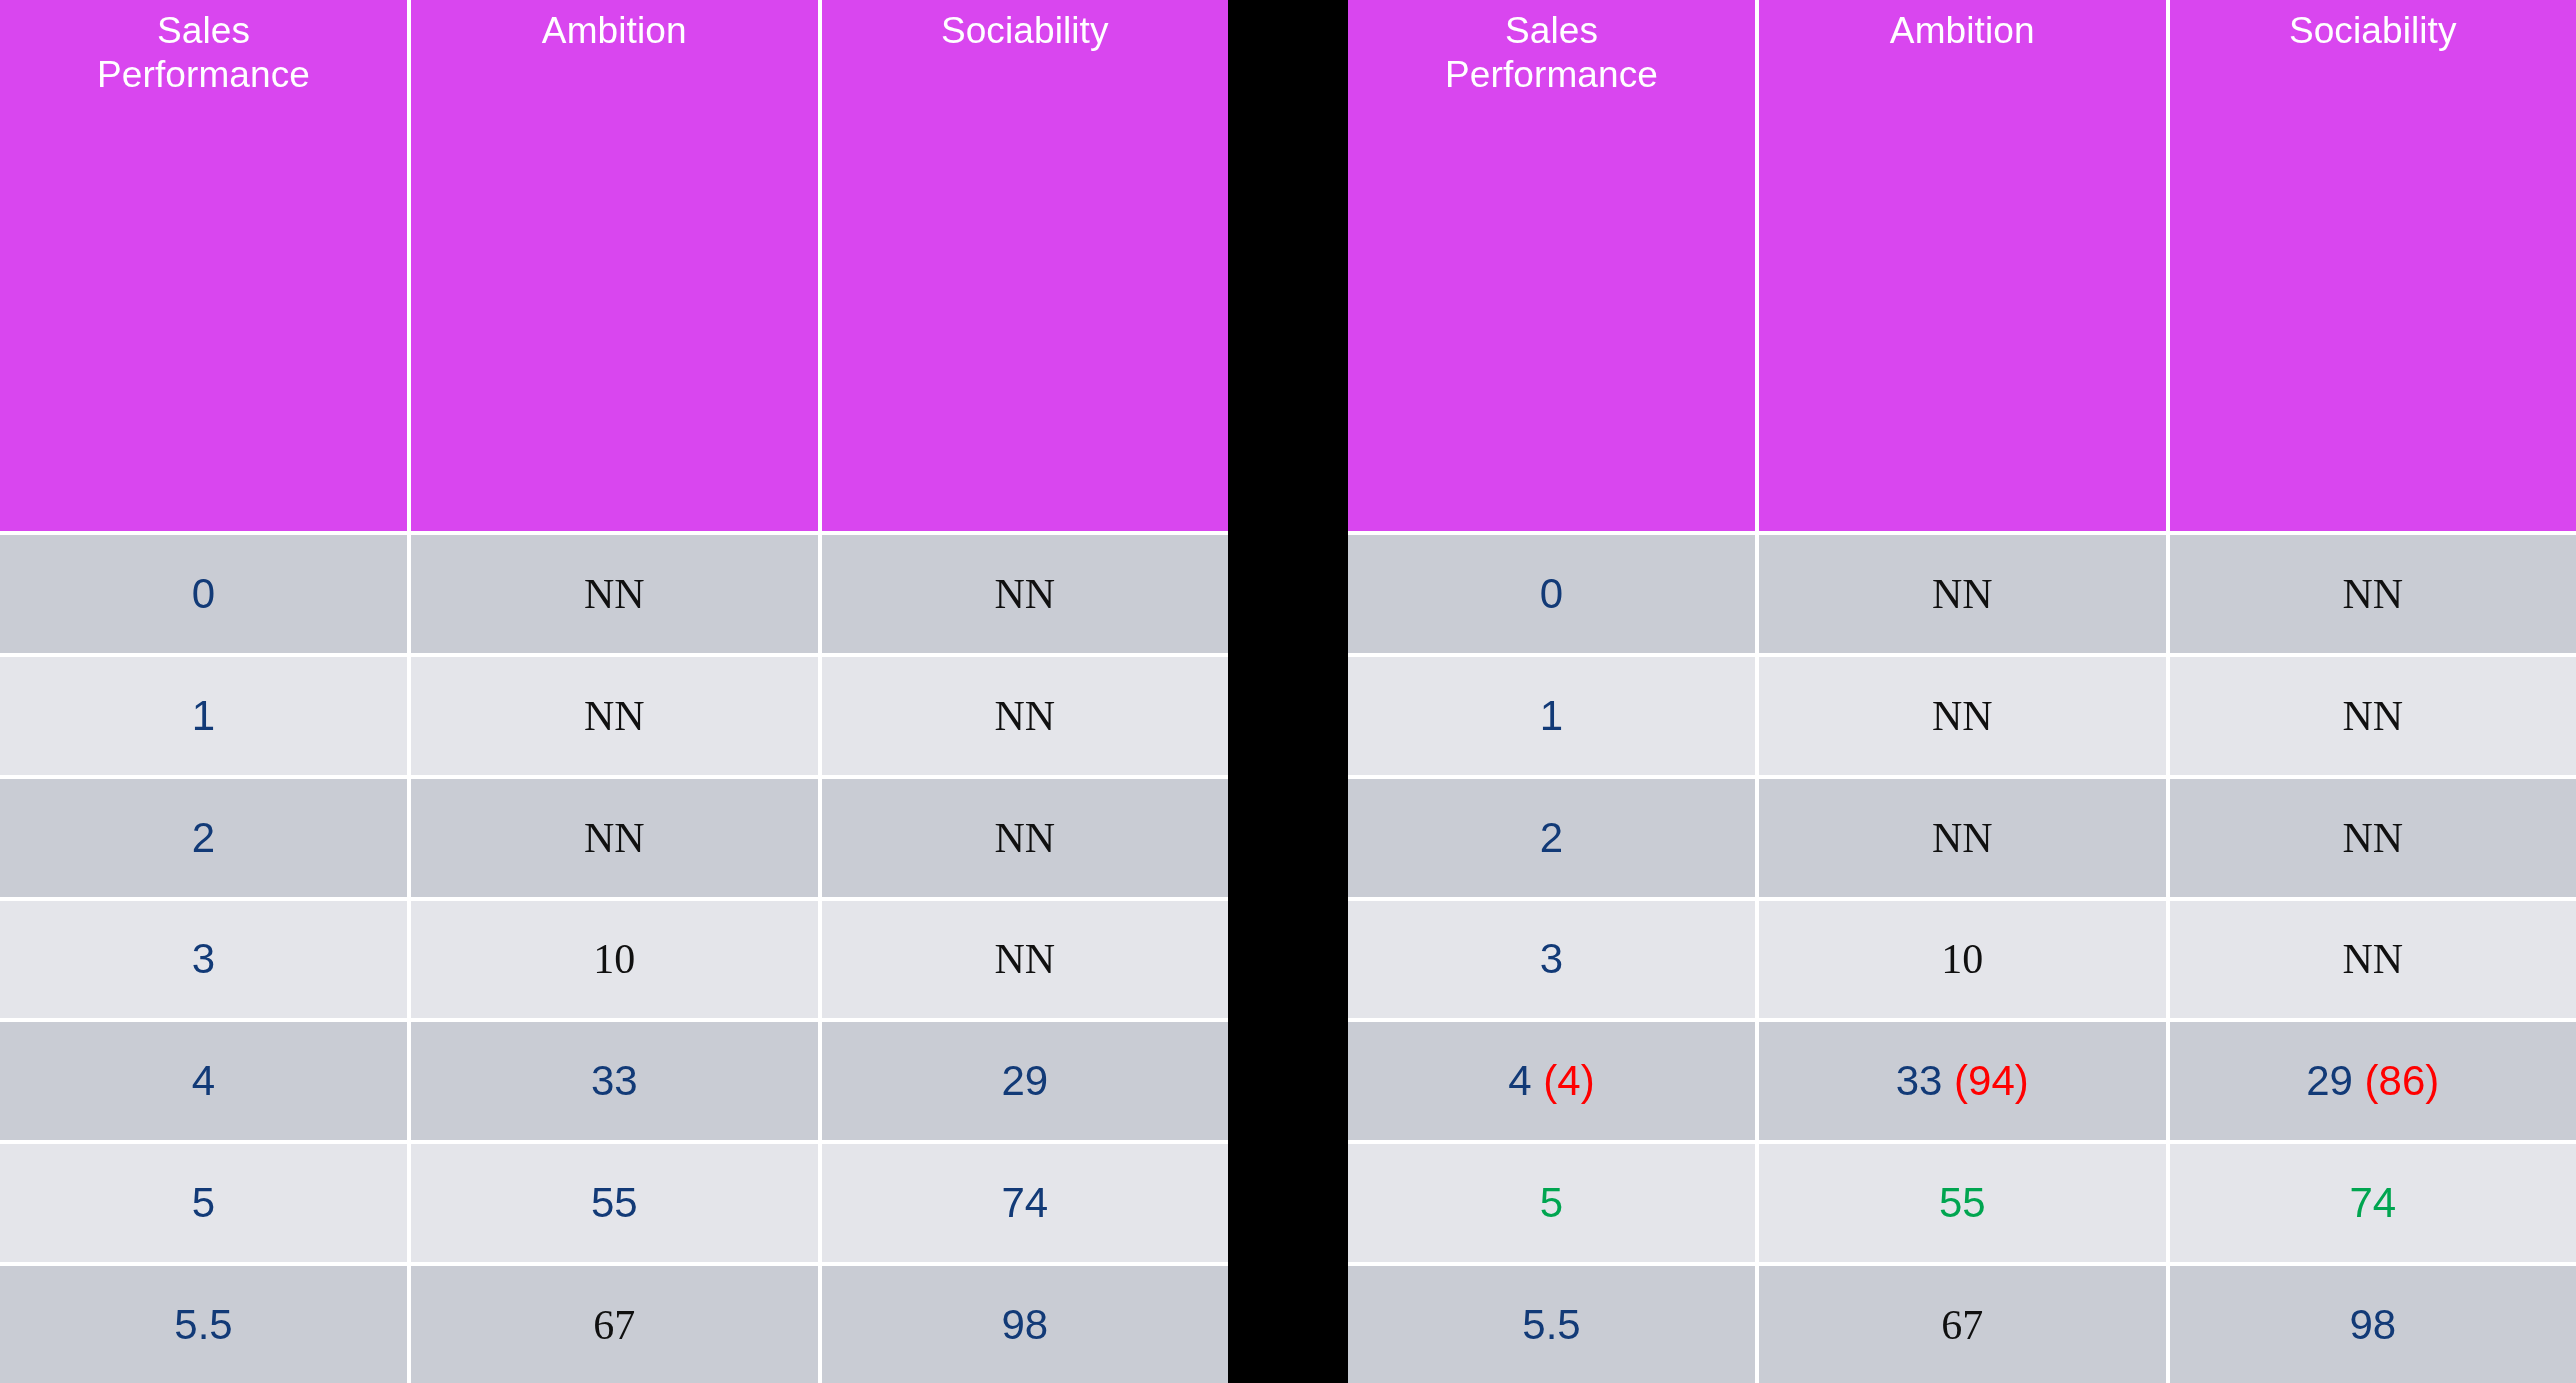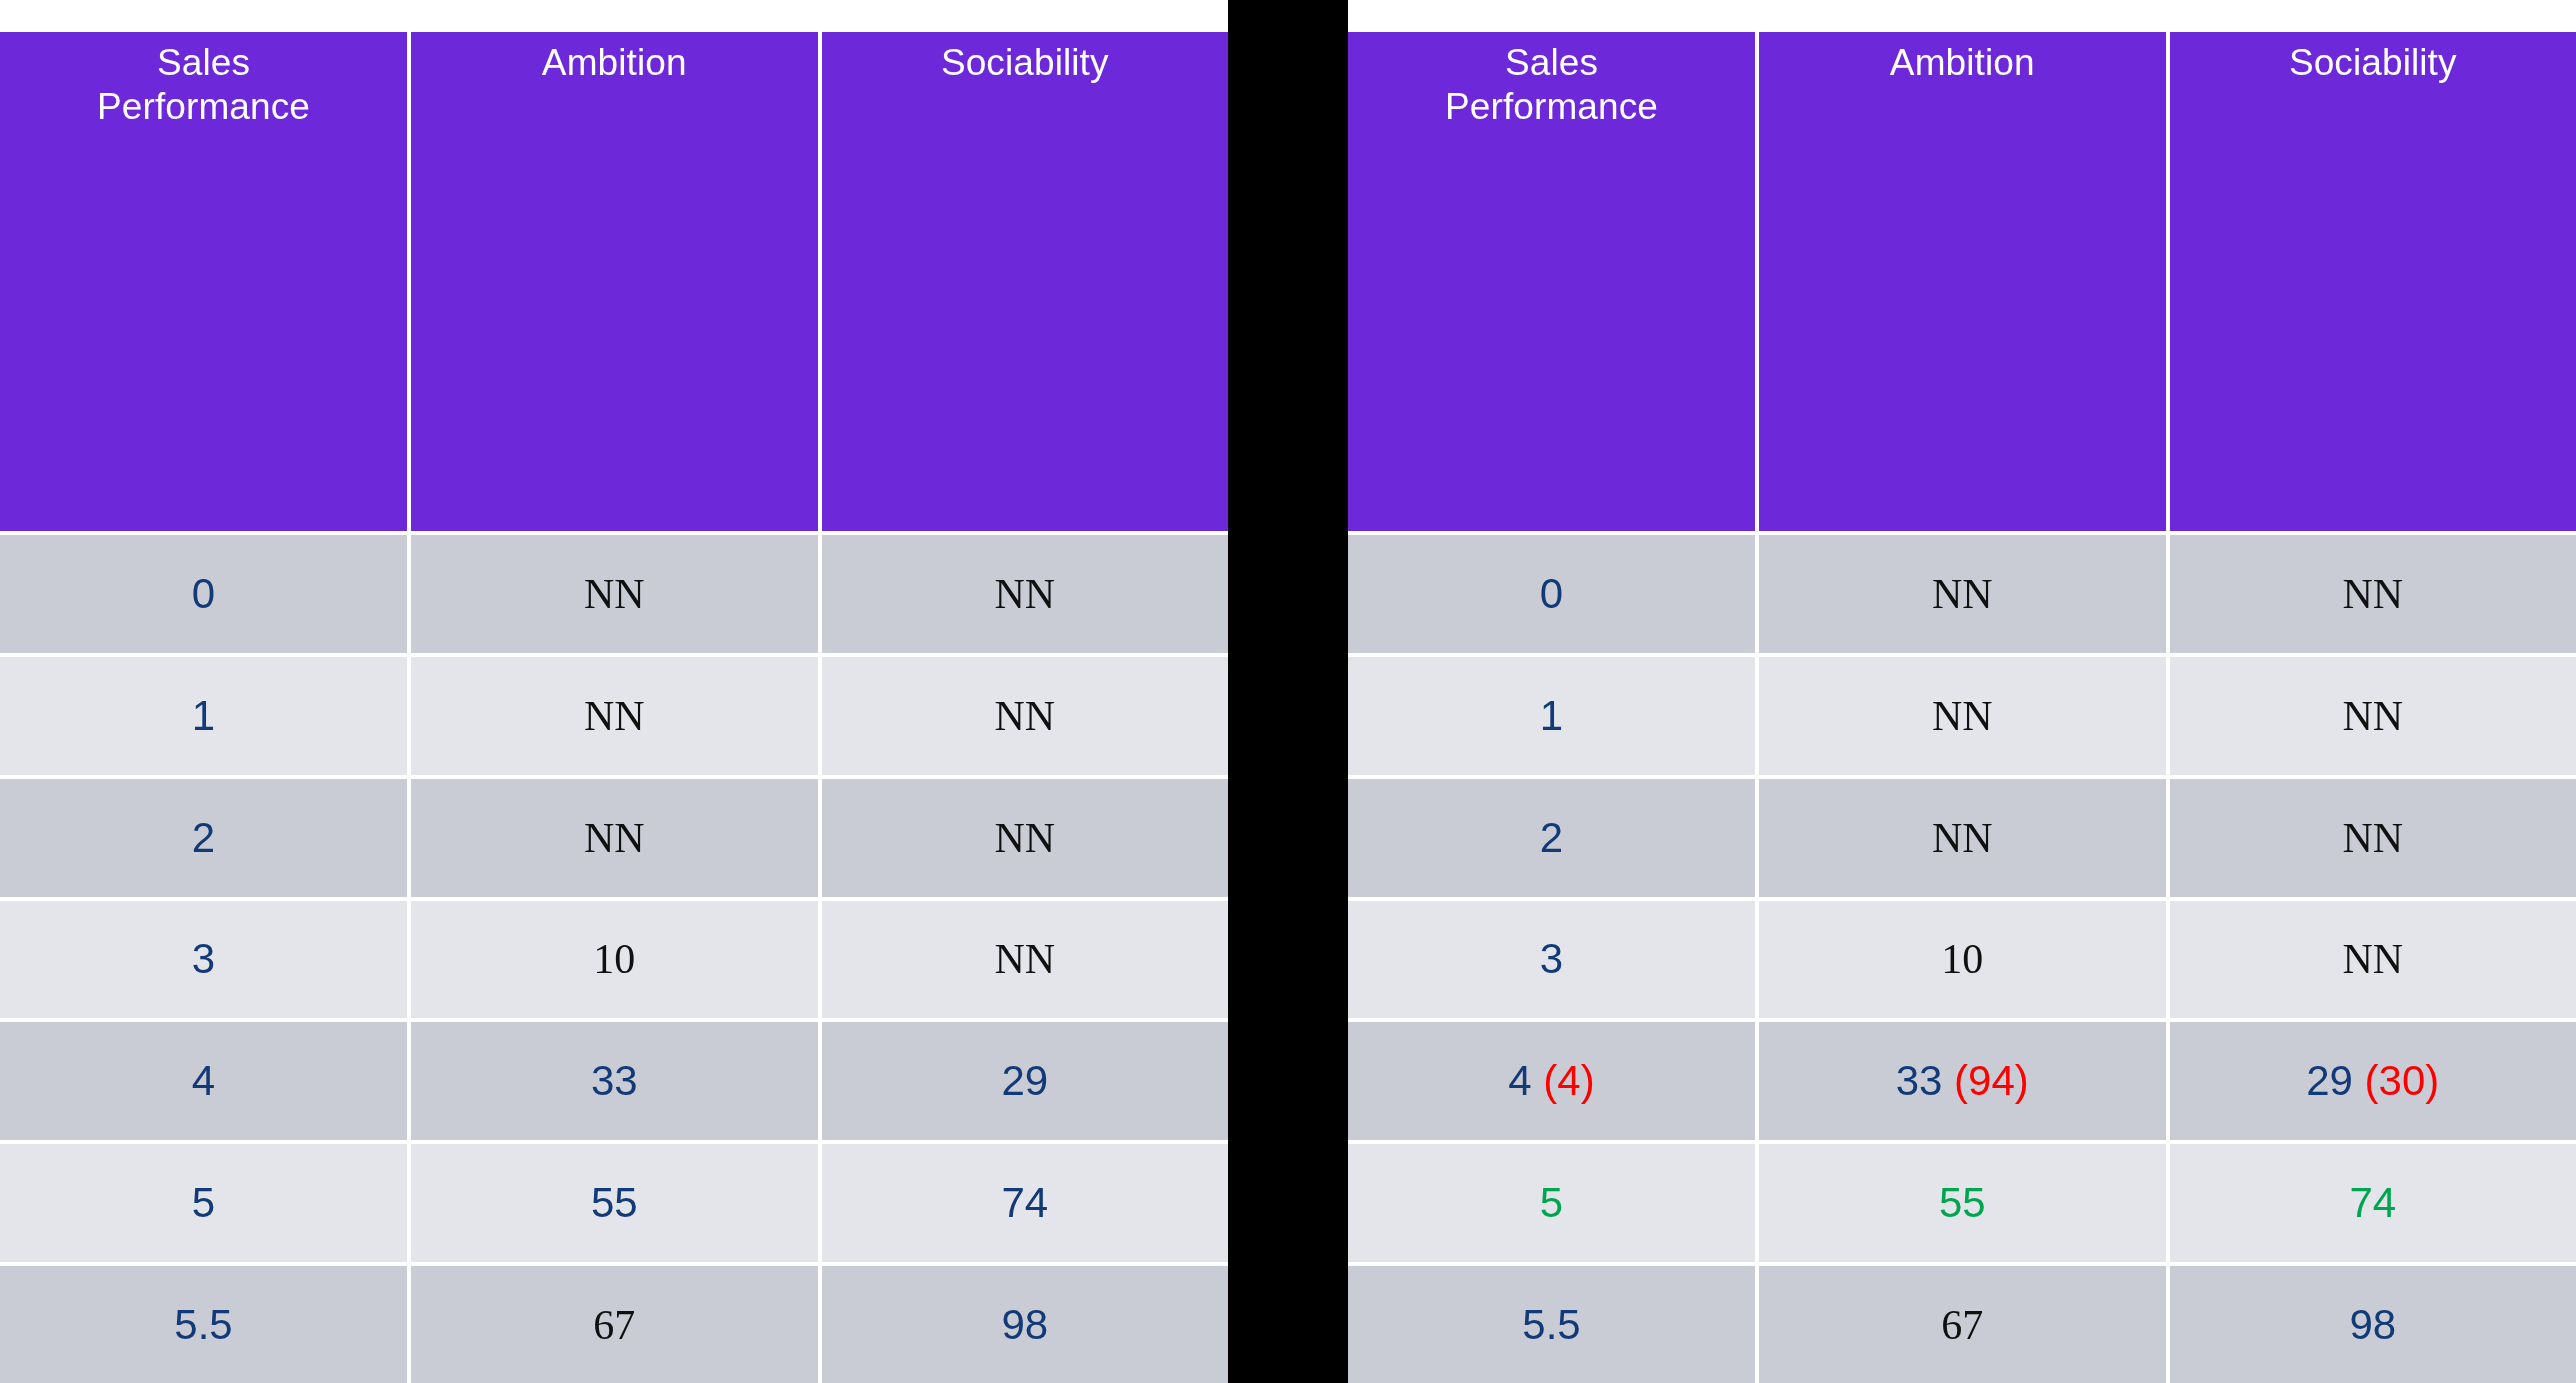--- a/index.html
+++ b/index.html
@@ -12,21 +12,21 @@
   .panel.right{left:1348px;width:1228px;}
 
   .grid{position:absolute;left:0;top:0;width:100%;height:100%;
         display:grid;
         grid-template-columns:407px 1fr 1fr;
         grid-template-rows:531px repeat(7,1fr);
         gap:4px 4px;
         background:#ffffff;}
 
   
-  .hcell{background:#6d28d9;position:relative;overflow:hidden;margin-top:32px;}
+  .hcell{background:#d946ef;position:relative;overflow:hidden;}
   .htitle{color:#ffffff;font-size:37px;line-height:1.18;text-align:center;
           padding-top:9.4px;font-weight:400;letter-spacing:0.1px;}
 
   
   .cell{position:relative;display:flex;align-items:center;justify-content:center;overflow:hidden;}
   .shade-a{background:#c9ccd4;}
   .shade-b{background:#e4e5ea;}
   .val{font-size:42px;line-height:1;font-weight:400;white-space:pre;}
   .c-navy{color:#123a77;}
   .c-black{color:#101010;font-family:Liberation Serif, serif;}
@@ -169,21 +169,21 @@
         <div class="cell shade-a">
           <span class="val c-navy">4</span>
           <span class="val c-red"> (4)</span>
         </div>
         <div class="cell shade-a">
           <span class="val c-navy">33</span>
           <span class="val c-red"> (94)</span>
         </div>
         <div class="cell shade-a">
           <span class="val c-navy">29</span>
-          <span class="val c-red"> (30)</span>
+          <span class="val c-red"> (86)</span>
         </div>
         <div class="cell shade-b">
           <span class="val c-green">5</span>
         </div>
         <div class="cell shade-b">
           <span class="val c-green">55</span>
         </div>
         <div class="cell shade-b">
           <span class="val c-green">74</span>
         </div>

